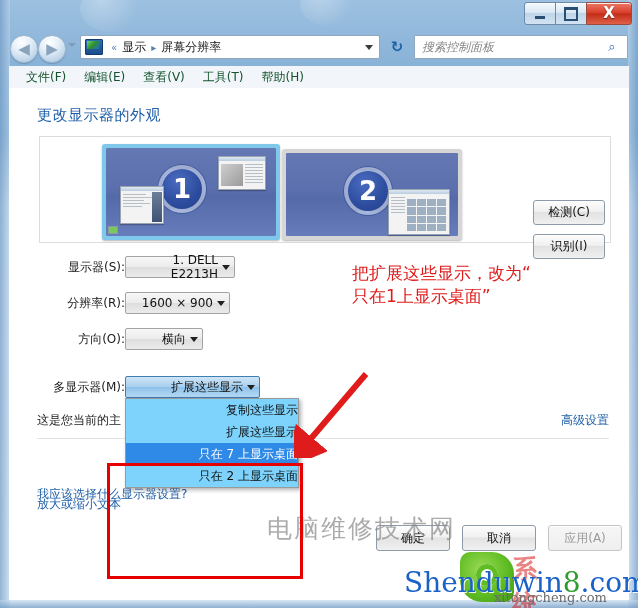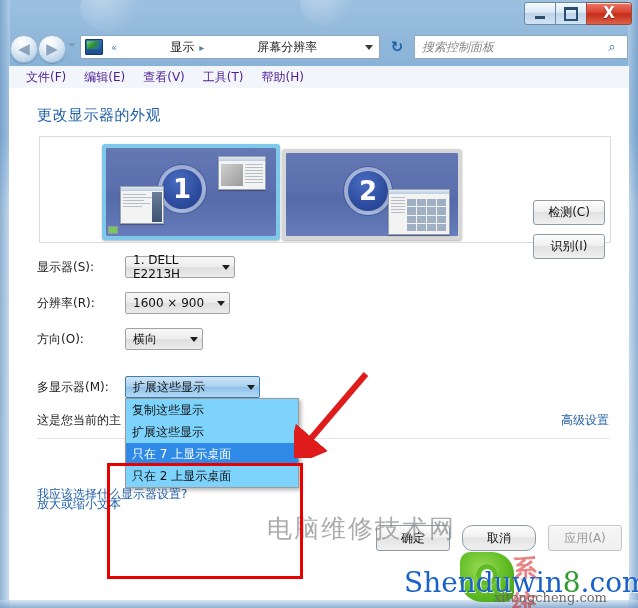--- a/index.html
+++ b/index.html
@@ -66,21 +66,21 @@
   #addressbar {
     position:absolute; left:74px; top:5px; width:300px; height:24px;
     background:#fff; border:1px solid #8fa8c0; border-radius:2px;
     display:flex; align-items:center; box-sizing:border-box;
   }
   .addr-icon { width:16px;height:14px; margin:0 4px 0 4px; flex:none;
      background: linear-gradient(to bottom,#2f6fb5 0%,#1b4d8c 100%);
      border:1px solid #123a6b; border-radius:1px; position:relative; }
   .addr-icon:after{content:"";position:absolute;left:1px;top:1px;width:12px;height:8px;
      background:linear-gradient(135deg,#6fd66f 0%,#2f8f2f 50%,#1f6fbf 100%);}
-  .crumb { font-size:12px; color:#1c1c1c; padding:0 1px; cursor:default;margin-left:48px; }
+  .crumb { font-size:12px; color:#1c1c1c; padding:0 1px; cursor:default; }
   .crumb-sep { color:#5a7fa4; font-size:10px; padding:0 4px; }
   .addr-caret { margin-left:auto; margin-right:6px; width:0;height:0;
      border-left:4px solid transparent;border-right:4px solid transparent;border-top:5px solid #3a3a3a; }
 
   #refreshbtn { position:absolute; left:378px; top:5px; width:26px; height:24px;
      display:flex;align-items:center;justify-content:center; cursor:default; }
   .refresh-glyph { color:#1e63a8; font-size:15px; font-weight:bold; line-height:1; }
 
   #searchbox {
     position:absolute; left:408px; top:5px; width:214px; height:24px;
@@ -91,26 +91,26 @@
      color:#333; font-family:"DejaVu Sans","Liberation Sans",sans-serif; background:transparent; }
   #searchinput::placeholder { color:#888; font-style:italic; }
   .search-icon { width:20px; margin-right:5px; text-align:center; color:#2a6fb5; font-size:13px; }
 
   
   #menubar {
     position:absolute; left:9px; top:66px; width:620px; height:22px;
     background:#f2f6fa; display:flex; align-items:center; padding-left:8px;
     box-sizing:border-box;
   }
-  .menu-item { font-size:12px; color:#4c1d95; padding:2px 9px; cursor:default; }
+  .menu-item { font-size:12px; color:#14532d; padding:2px 9px; cursor:default; }
 
   
   #client {
     position:absolute; left:9px; top:88px; width:620px; height:512px;
-    background:#ffffff; overflow:hidden;
+    background:#ffffff; overflow:hidden;text-align:right;
   }
 
   #pagetitle { position:absolute; left:28px; top:18px; font-size:15px; color:#1f5fa8; letter-spacing:.5px; }
 
   
   #preview {
     position:absolute; left:30px; top:48px; width:570px; height:105px;
     border:1px solid #dcdcdc; background:#fff;
   }
   .monitor { position:absolute; border-radius:3px; }
@@ -221,21 +221,21 @@
   
   .dlgbtn {
     position:absolute; top:437px; width:72px; height:24px;
     border:1px solid #8d9aa8; border-radius:3px;
     background: linear-gradient(to bottom, #fdfdfd 0%, #f1f1f1 45%, #e3e3e3 50%, #f0f0f0 100%);
     font-size:12px; color:#111; cursor:default;
     display:flex; align-items:center; justify-content:center;
     box-shadow: inset 0 1px 0 #ffffff;
   }
   #btn-ok     { left:367px; }
-  #btn-cancel { left:453px;border-radius:10px; }
+  #btn-cancel { left:453px; }
   #btn-apply  { left:539px; color:#9a9a9a;
      background: linear-gradient(to bottom,#f6f6f6 0%,#efefef 100%); border-color:#c5c5c5; }
 
   
   #annot-box {
     position:absolute; left:98px; top:375px; width:190px; height:110px;
     border:3px solid #e60000; z-index:60; pointer-events:none;
   }
   #annot-text {
     position:absolute; left:352px; top:262px; z-index:60;
@@ -480,20 +480,22 @@
     <svg id="annot-arrow" width="80" height="90">
       <defs>
         <marker id="ah" markerWidth="7" markerHeight="7" refX="1" refY="3.5" orient="auto">
           <polygon points="0 0, 7 3.5, 0 7" fill="#e01b1b"></polygon>
         </marker>
       </defs>
       <line x1="72" y1="6" x2="14" y2="74" stroke="#e01b1b" stroke-width="6" marker-end="url(#ah)"></line>
     </svg>
   </div>
 
+  <div id="annot-text">把扩展这些显示，改为“
+只在1上显示桌面”</div>
 
   <div id="wm-bottom">
     <div id="wm-logo"></div>
     <div id="wm-bottom-red">系统之家</div>
     <div id="wm-bottom-main"><span>Shenduwin</span><span class="grn">8</span><span>.com</span></div>
     <div id="wm-bottom-sub">xitongcheng.com</div>
   </div>
 
 </div>
 

